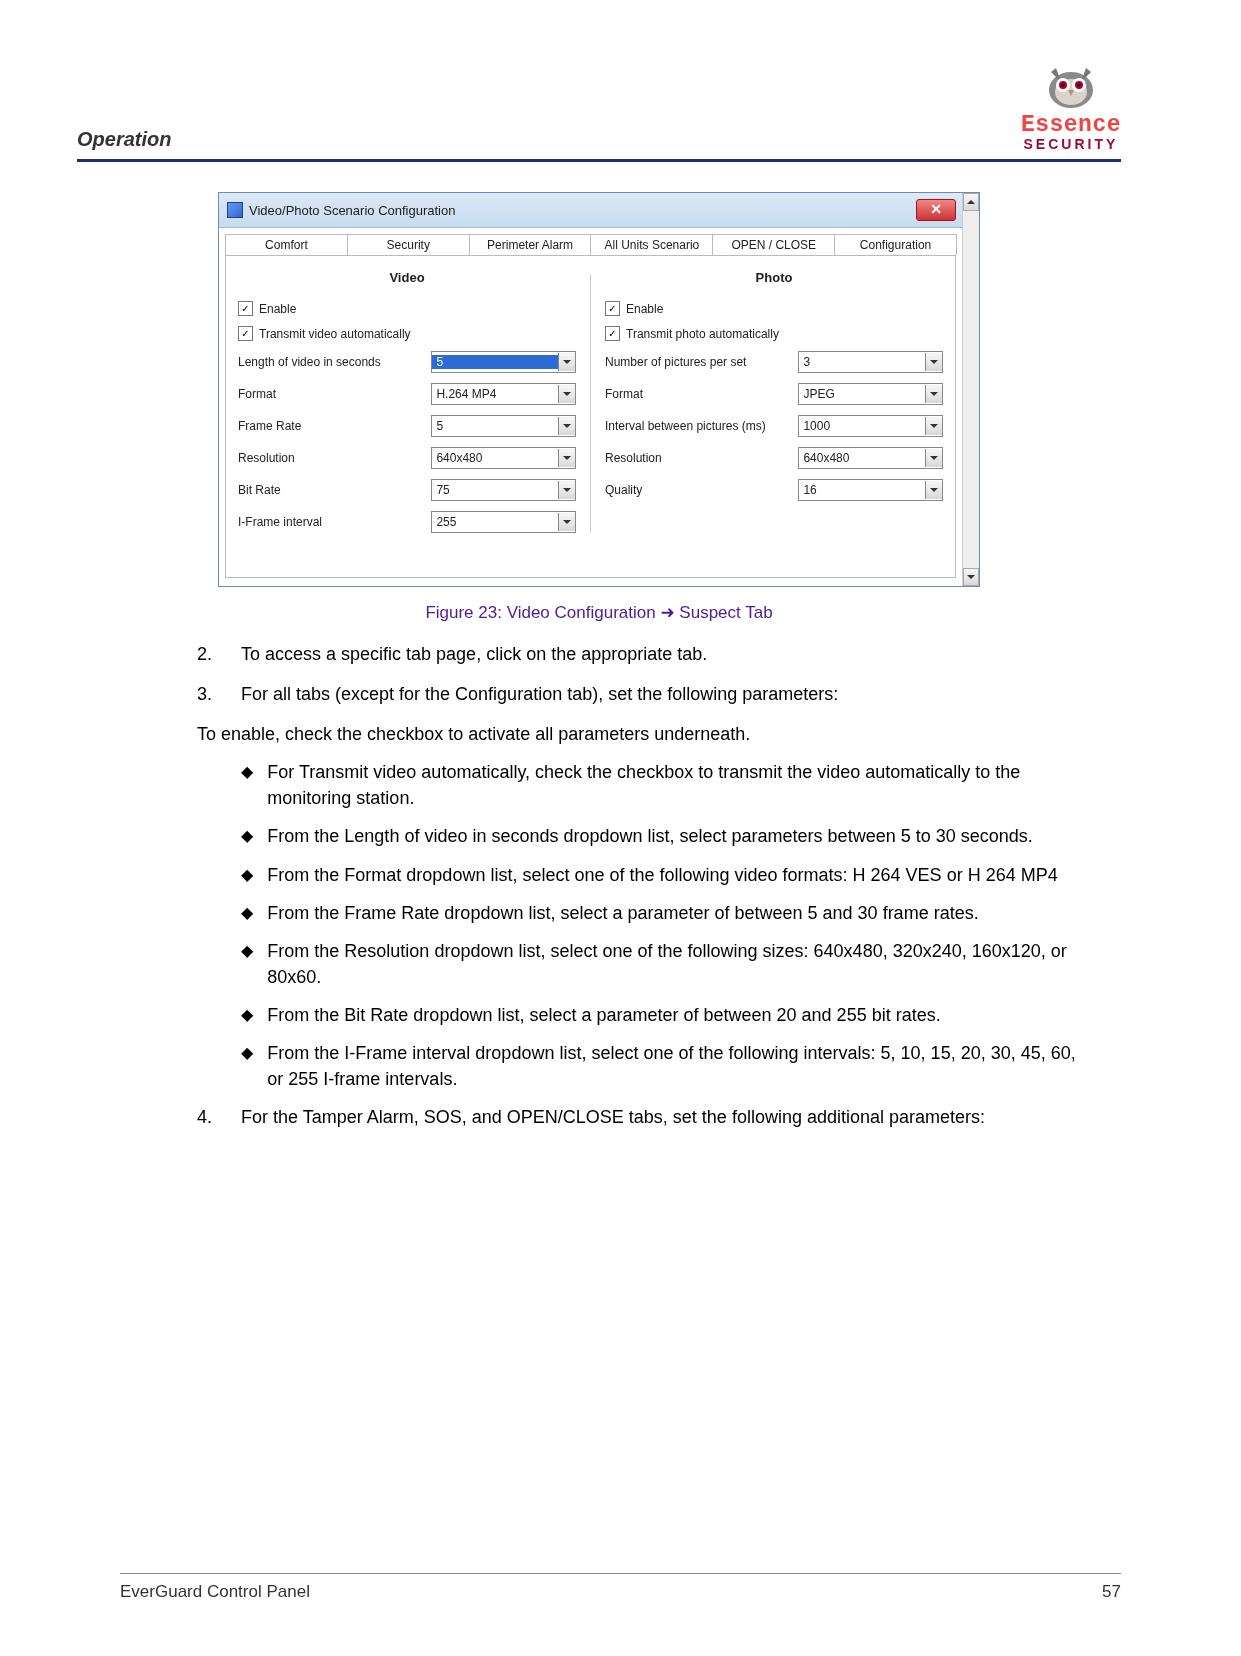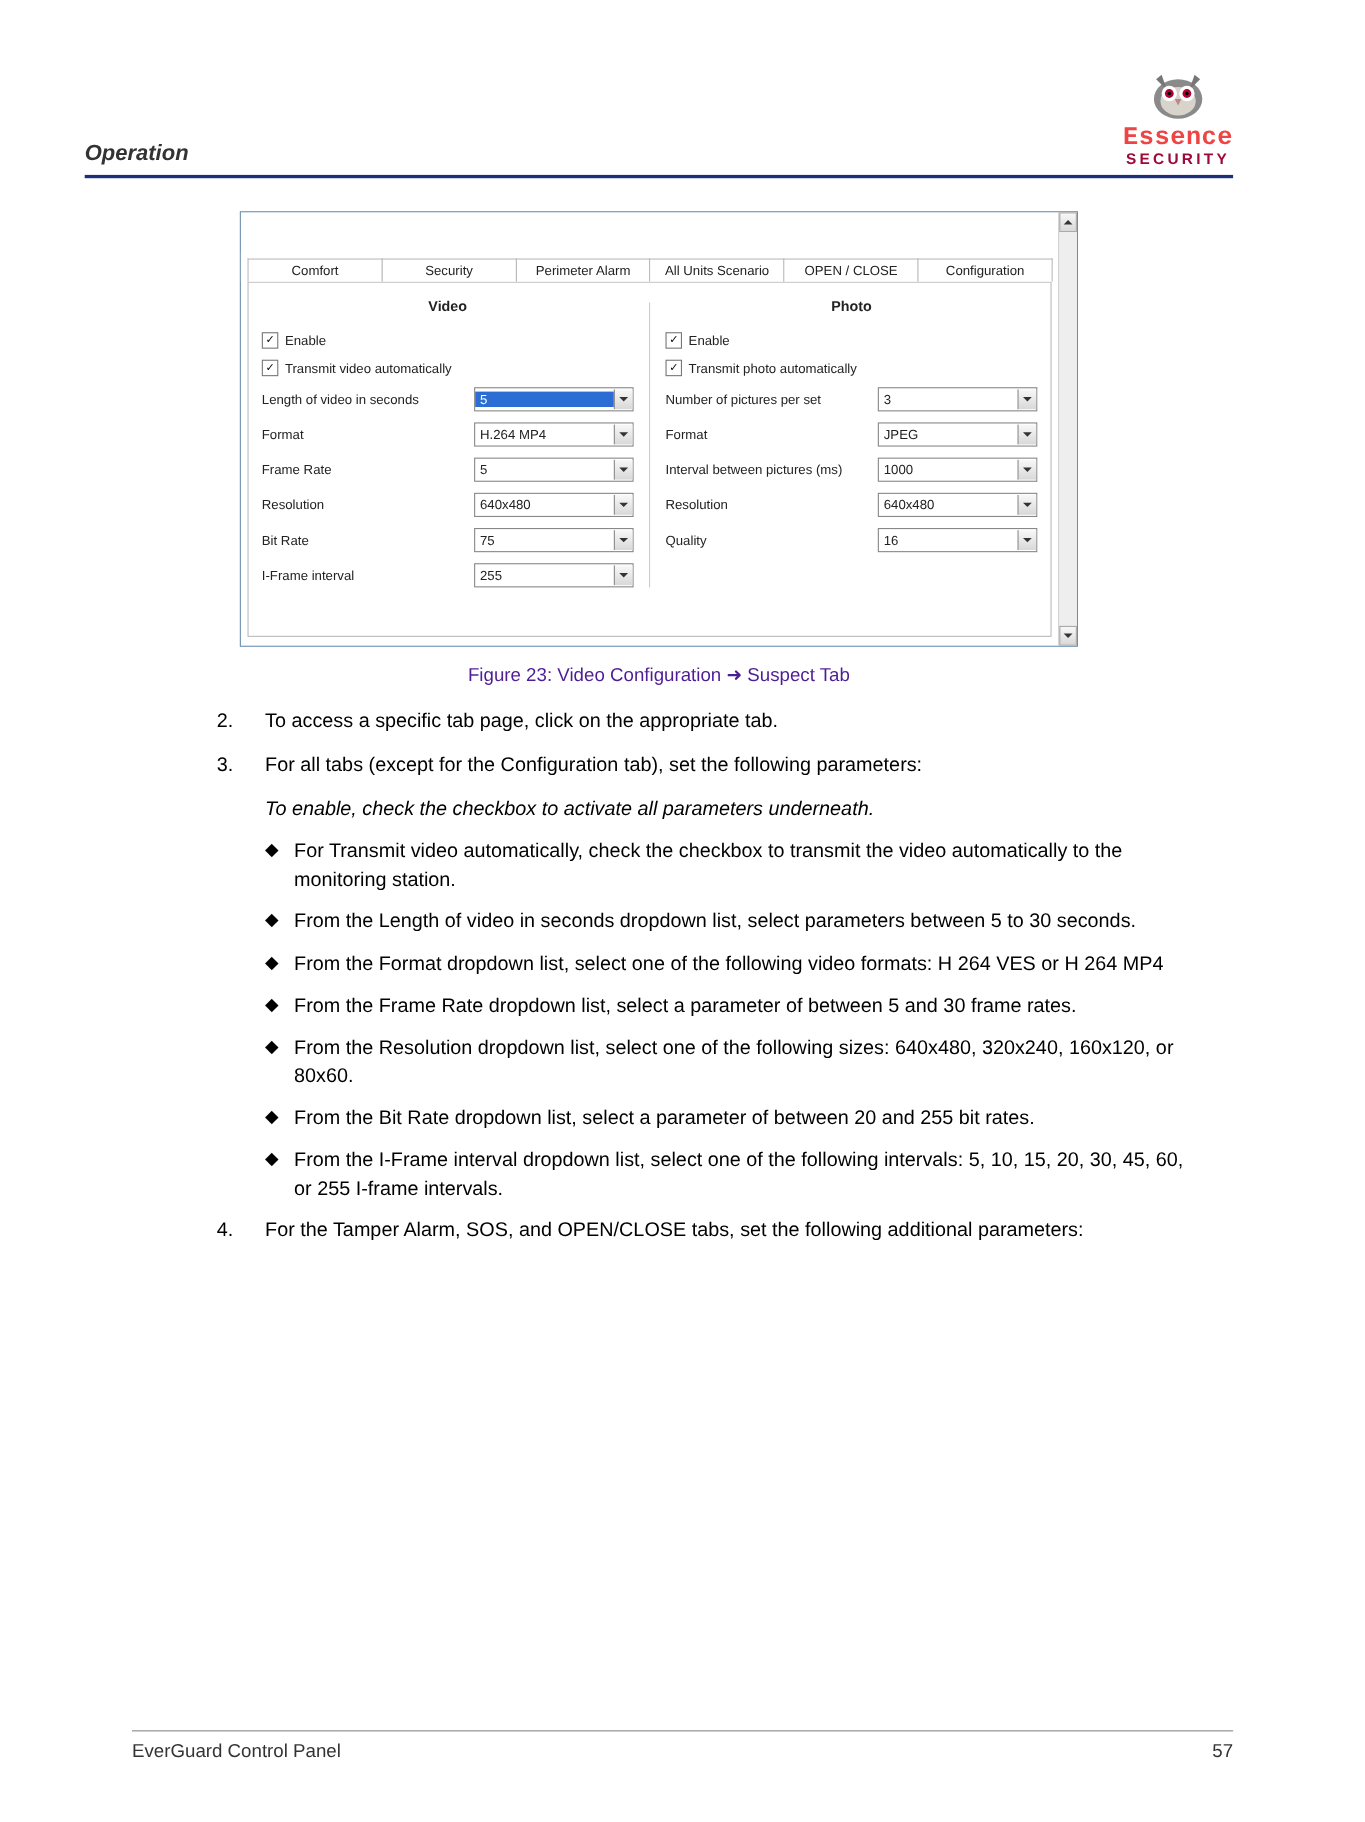--- a/index.html
+++ b/index.html
@@ -90,21 +90,20 @@
     border-radius: 3px;
     color: #fff;
     font-weight: bold;
     font-size: 14px;
     text-align: center;
     line-height: 18px;
   }
   .tabstrip {
     background: #fff;
     padding: 6px 6px 0 6px;
-    margin-top: 36px;
   }
   .tabs-row {
     display: flex;
   }
   .tab {
     flex: 1;
     text-align: center;
     padding: 3px 4px;
     border: 1px solid #bbb;
     border-bottom: none;
@@ -215,23 +214,21 @@
     font-size: 18px;
     line-height: 1.45;
   }
   .num-item {
     display: flex;
     gap: 18px;
     margin-bottom: 14px;
   }
   .num-item .num { min-width: 26px; }
   .sub-text {
-    margin-left: 44px;
     margin-bottom: 12px;
-    font-style: italic;
   }
   .diamond-item {
     display: flex;
     gap: 14px;
     margin-left: 44px;
     margin-bottom: 12px;
   }
   .diamond { font-size: 16px; line-height: 26px;}
   .page-footer {
     position: absolute;
@@ -270,20 +267,27 @@
       </div>
       <div class="logo-text">Essence</div>
       <div class="logo-sub">SECURITY</div>
     </div>
   </div>
 
   <div class="screenshot-wrap">
     <div class="winbox">
       <div style="display:flex;">
         <div style="flex:1;">
+          <div class="titlebar">
+            <div class="tb-left">
+              <span class="winicon"></span>
+              <span>Video/Photo Scenario Configuration</span>
+            </div>
+            <div class="closebtn">✕</div>
+          </div>
           <div class="tabstrip">
             <div class="tabs-row" id="tabs-row1">
                 <div class="tab">Comfort</div>
                 <div class="tab">Security</div>
                 <div class="tab">Perimeter Alarm</div>
                 <div class="tab">All Units Scenario</div>
                 <div class="tab">OPEN / CLOSE</div>
                 <div class="tab">Configuration</div>
               </div>
           </div>

